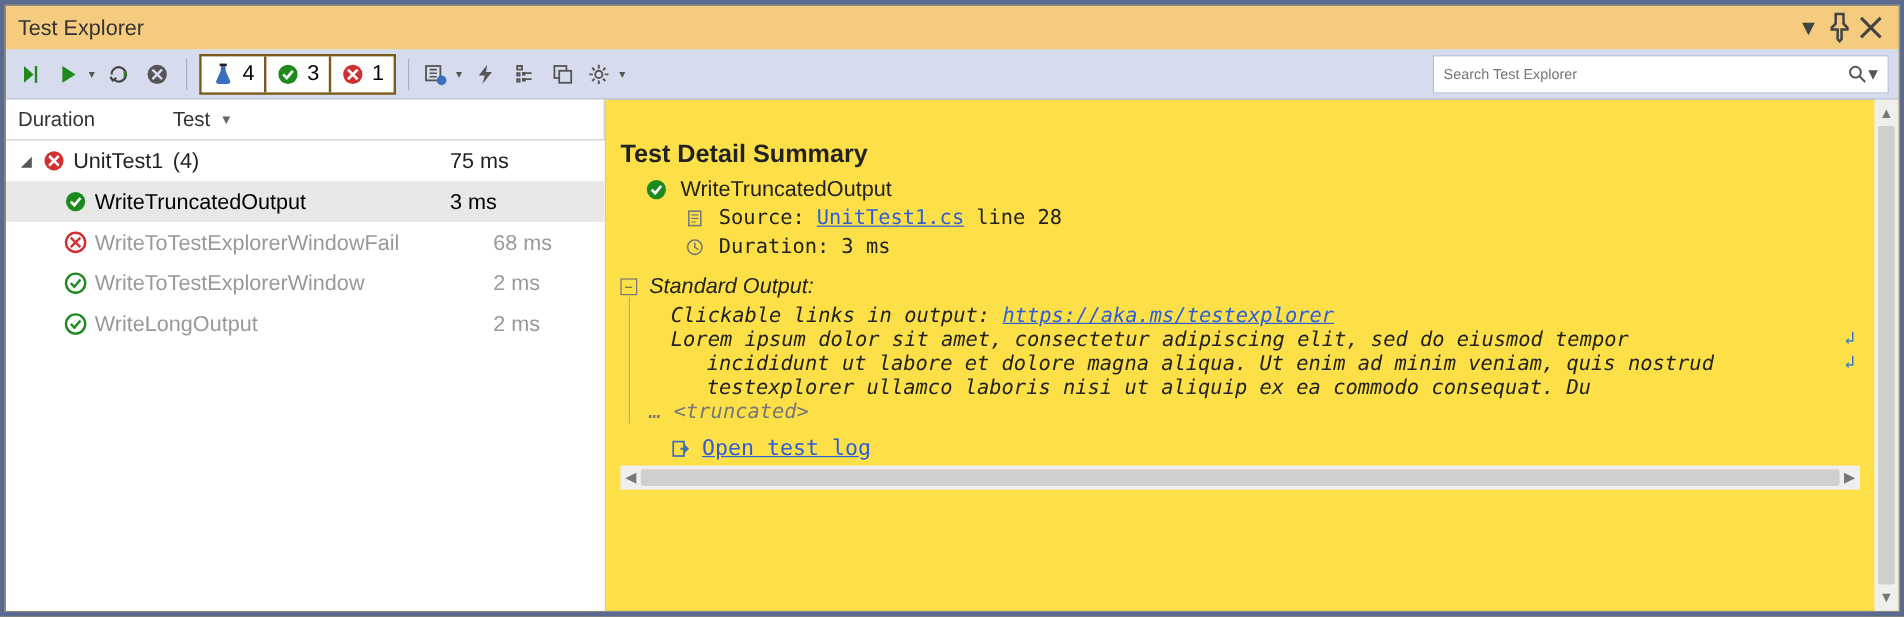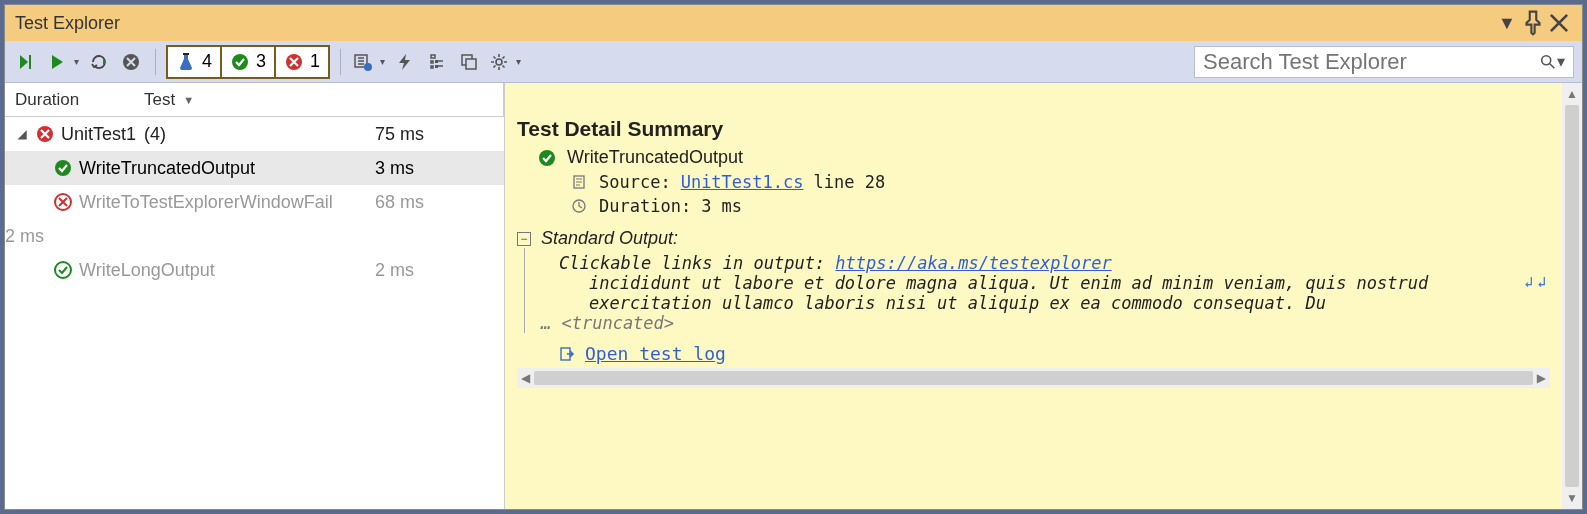--- a/index.html
+++ b/index.html
@@ -10,21 +10,21 @@
   width: 1587px;
   height: 514px;
   overflow: hidden;
   padding: 4px;
 }
 .window {
   width: 100%;
   height: 100%;
   display: flex;
   flex-direction: column;
-  background: #fef9c3;
+  background: #fde047;
   border: 1px solid #8a8a8a;
 }
 .titlebar {
   background: #f5cc7f;
   height: 36px;
   display: flex;
   align-items: center;
   padding: 0 10px;
   font-size: 18px;
   color: #333;
@@ -88,21 +88,21 @@
   background: #fff;
   border: 1px solid #b5bdd4;
   display: flex;
   align-items: center;
   padding: 0 8px;
 }
 .search-box input {
   border: none;
   outline: none;
   flex: 1;
-  font-size: 22px;
+  font-size: 12px;
   color: #888;
   font-family: inherit;
 }
 .search-box .mag { color: #555; display: flex; align-items: center; }
 .content {
   flex: 1;
   display: flex;
   min-height: 0;
 }
 .tree-panel {
@@ -147,21 +147,21 @@
   flex: 1;
   padding-right: 20px;
 }
 .tree-row.child .row-main { padding-left: 48px; }
 .tree-row.group .expand {
   font-size: 12px;
   color: #555;
   width: 14px;
   text-align: center;
 }
-.tree-row.dim { color: #999; }
+.tree-row.dim { color: #999; gap: 36px; }
 .tree-row.group { color: #222; }
 .detail-panel {
   flex: 1;
   display: flex;
   min-width: 0;
 }
 .detail-body {
   flex: 1;
   padding: 6px 12px 8px 12px;
   overflow: auto;
@@ -399,20 +399,29 @@
                   <circle cx="10" cy="10" r="8" fill="none" stroke="#d13030" stroke-width="2"></circle>
                   <path d="M6 6l8 8M14 6l-8 8" stroke="#d13030" stroke-width="2"></path>
                 </svg>
               </span>
             <span>WriteToTestExplorerWindowFail</span>
           </div>
           <div class="row-dur">68 ms</div>
         </div>
 
         <div class="tree-row child dim">
+          <div class="row-main">
+            <span class="ico">
+                <svg viewBox="0 0 20 20">
+                  <circle cx="10" cy="10" r="8" fill="none" stroke="#1e8a1e" stroke-width="2"></circle>
+                  <path d="M6 10l3 3 5-6" stroke="#1e8a1e" stroke-width="2" fill="none"></path>
+                </svg>
+              </span>
+            <span>WriteToTestExplorerWindow</span>
+          </div>
           <div class="row-dur">2 ms</div>
         </div>
 
         <div class="tree-row child dim">
           <div class="row-main">
             <span class="ico">
                 <svg viewBox="0 0 20 20">
                   <circle cx="10" cy="10" r="8" fill="none" stroke="#1e8a1e" stroke-width="2"></circle>
                   <path d="M6 10l3 3 5-6" stroke="#1e8a1e" stroke-width="2" fill="none"></path>
                 </svg>
@@ -460,23 +469,23 @@
 
         <div class="output-block">
           <div style="display:flex;flex-direction:column;align-items:center;">
             <div class="collapse-box">−</div>
             <div class="treeline" style="flex:1"></div>
           </div>
           <div class="out-content">
             <div class="out-label">Standard Output:</div>
             <div class="mono">
               <span class="indent1"><span>Clickable links in output: </span><a class="lnk">https://aka.ms/testexplorer</a></span>
-              <span class="indent1"><span class="wrap-arrow">↲</span></span>
+              <span class="indent1"><span class="wrap-arrow">↲</span><span>Lorem ipsum dolor sit amet, consectetur adipiscing elit, sed do eiusmod tempor</span></span>
               <span class="indent2"><span class="wrap-arrow">↲</span><span>incididunt ut labore et dolore magna aliqua. Ut enim ad minim veniam, quis nostrud</span></span>
-              <span class="indent2"><span>exercitation ullamco laboris nisi ut aliquip ex ea commodo consequat. Du</span></span>
+              <span class="indent2"><span>testexplorer ullamco laboris nisi ut aliquip ex ea commodo consequat. Du</span></span>
               <span class="truncated">… &lt;truncated&gt;</span>
             </div>
           </div>
         </div>
 
         <div class="openlog">
           <span class="ico sm">
               <svg viewBox="0 0 16 16">
                 <rect x="2" y="2" width="9" height="12" fill="none" stroke="#3a6fbf" stroke-width="1.4"></rect>
                 <path d="M8 8h6M11 5l3 3-3 3" stroke="#3a6fbf" stroke-width="1.6" fill="none"></path>

